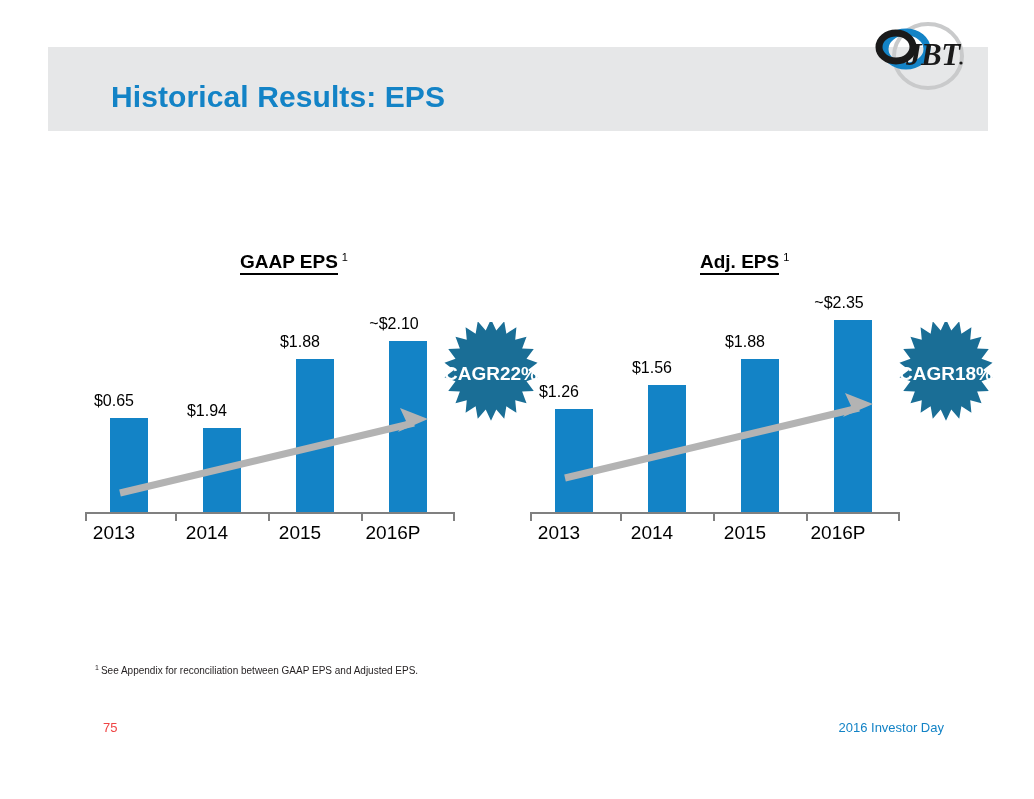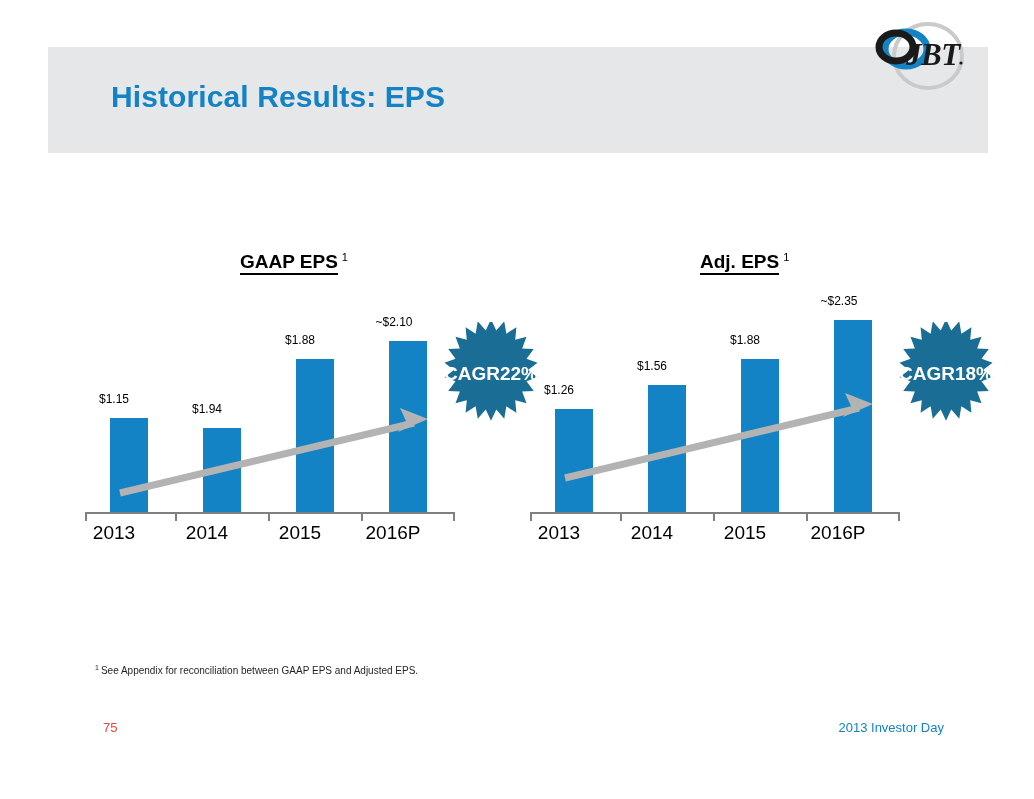--- a/index.html
+++ b/index.html
@@ -16,21 +16,21 @@
     font-family: "Liberation Sans", sans-serif;
     color: #000000;
   }
 
   
   #header-band {
     position: absolute;
     left: 48px;
     top: 47px;
     width: 940px;
-    height: 106px;
+    height: 84px;
     background: #E6E7E8;
   }
   #page-title {
     position: absolute;
     left: 63px;
     top: 33px;
     font-size: 30px;
     font-weight: bold;
     color: #1383C6;
     letter-spacing: 0.1px;
@@ -103,21 +103,21 @@
   }
 
   .bar {
     position: absolute;
     bottom: 0;
     width: 38px;
     background: #1383C6;
   }
   .bar-label {
     position: absolute;
-    font-size: 12px;
+    font-size: 16px;
     color: #000;
     white-space: nowrap;
     text-align: center;
   }
   .cat-label {
     position: absolute;
     top: 222px;
     font-size: 19px;
     color: #000;
     text-align: center;
@@ -228,21 +228,21 @@
     <div class="bar" style="left: 304px; height: 171px; background: rgb(19, 131, 198);"></div>
   </div>
 
   <div class="axis-line"></div>
   <div class="axis-tick" style="left:15px;"></div>
   <div class="axis-tick" style="left:105px;"></div>
   <div class="axis-tick" style="left:198px;"></div>
   <div class="axis-tick" style="left:291px;"></div>
   <div class="axis-tick" style="left:383px;"></div>
 
-  <div class="bar-label" style="left: 4px; width: 80px; top: 92px;">$1.15</div>
+  <div class="bar-label" style="left: 4px; width: 80px; top: 92px;">$0.65</div>
   <div class="bar-label" style="left: 97px; width: 80px; top: 102px;">$1.94</div>
   <div class="bar-label" style="left: 190px; width: 80px; top: 33px;">$1.88</div>
   <div class="bar-label" style="left: 279px; width: 90px; top: 15px;">~$2.10</div>
 
   <div class="cat-label" style="left:4px;">2013</div>
   <div class="cat-label" style="left:97px;">2014</div>
   <div class="cat-label" style="left:190px;">2015</div>
   <div class="cat-label" style="left:283px;">2016P</div>
 
   <svg class="trend-arrow" viewBox="0 0 400 260">
@@ -300,13 +300,13 @@
     <span class="cagr-word">CAGR</span>
     <span class="cagr-pct">18%</span>
   </div>
 </div>
 
 <div id="footnote">
   <span class="fn-sup">1</span><span>See Appendix for reconciliation between GAAP EPS and Adjusted EPS.</span>
 </div>
 
 <div id="page-number" style="color: #ef4444;">75</div>
-<div id="deck-name" style="color: rgb(19, 131, 198);">2013 Investor Day</div>
+<div id="deck-name" style="color: rgb(19, 131, 198);">2016 Investor Day</div>
 
 </body></html>

